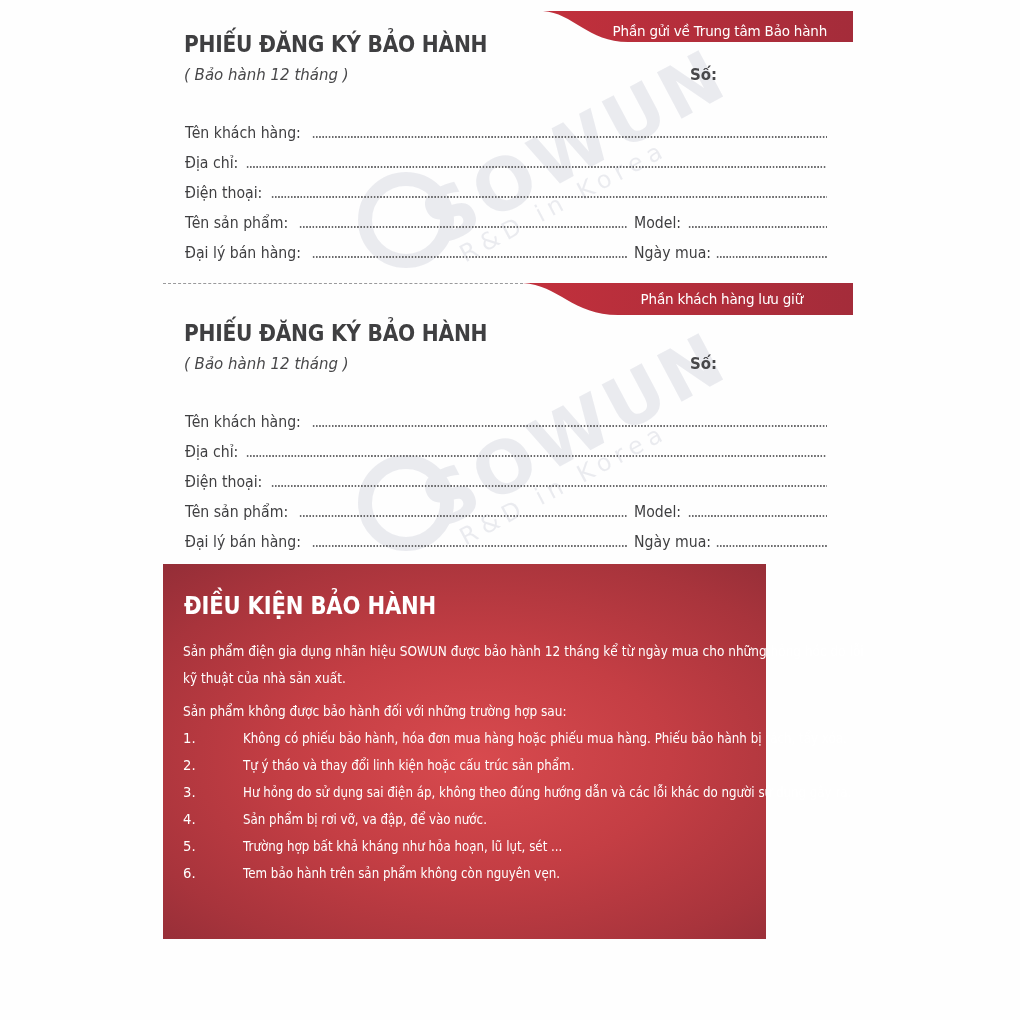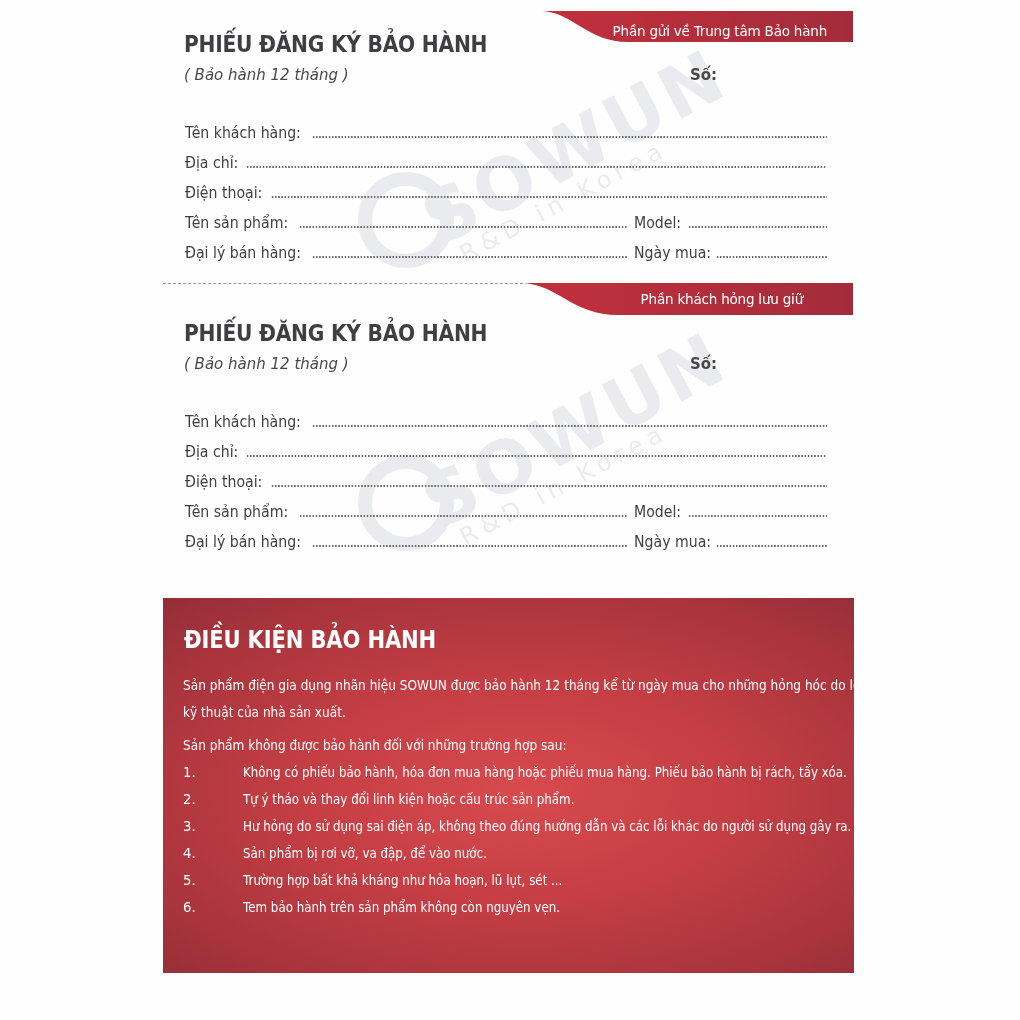--- a/index.html
+++ b/index.html
@@ -56,21 +56,21 @@
     position: absolute; font-size: 72px; font-weight: bold; color: #8a8fa8;
     transform: rotate(-28deg); transform-origin: left bottom; letter-spacing: 4px; white-space: nowrap;
   }
   .wm-sub {
     position: absolute; font-size: 24px; color: #8a8fa8; transform: rotate(-28deg);
     transform-origin: left bottom; letter-spacing: 6px; white-space: nowrap;
   }
 
   
   .conditions {
-    position: absolute; left: 163px; top: 598px; width: 691px; height: 375px;
+    position: absolute; left: 163px; top: 564px; width: 603px; height: 375px;
     background: radial-gradient(ellipse 80% 75% at 52% 52%, #d84a4e 0%, #c43e44 40%, #a8343c 75%, #8f2c36 100%);
     color: #ffffff;
   }
   .conditions-title {
     position: absolute; left: 21px; top: 28px; font-size: 24px; font-weight: bold;
     transform: scaleX(0.88); transform-origin: left center; white-space: nowrap; letter-spacing: -0.2px;
   }
   .cond-para {
     position: absolute; left: 20px; width: 660px; font-size: 13.2px; line-height: 27px;
     transform: scaleX(0.92); transform-origin: left top; white-space: nowrap;
@@ -150,21 +150,21 @@
     <div class="tab-banner" style="width:330px; top:0; height:32px;">
       <svg width="330" height="32" viewBox="0 0 330 32">
         <defs>
           <linearGradient id="g2" x1="0" x2="1" y1="0" y2="0">
             <stop offset="0" stop-color="#c2303c"></stop>
             <stop offset="1" stop-color="#a42c3a"></stop>
           </linearGradient>
         </defs>
         <path d="M0,0 C35,2 50,32 95,32 L330,32 L330,0 Z" fill="url(#g2)"></path>
       </svg>
-      <span class="tab-label" style="right:50px;">Phần khách hỏng lưu giữ</span>
+      <span class="tab-label" style="right:50px;">Phần khách hàng lưu giữ</span>
     </div>
 
     <div class="watermark" style="left:185px; top:140px; width:320px; height:150px;">
       <div class="wm-circle" style="left:10px; top:32px;"></div>
       <div class="wm-text" style="left:100px; top:38px;">SOWUN</div>
       <div class="wm-sub" style="left:120px; top:100px;">R&amp;D in Korea</div>
     </div>
 
     <div class="form-title" style="top:37px;">PHIẾU ĐĂNG KÝ BẢO HÀNH</div>
     <div class="form-subtitle" style="top:72px;">( Bảo hành 12 tháng )</div>

